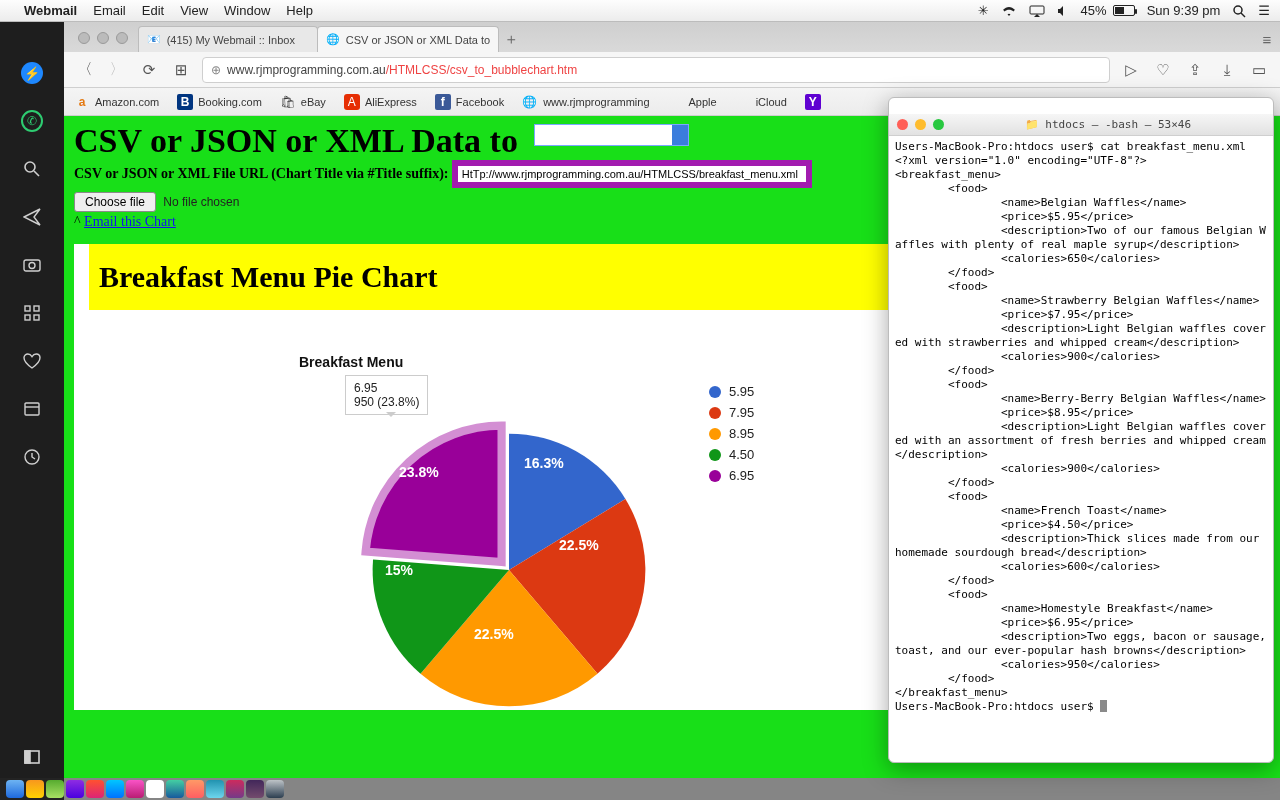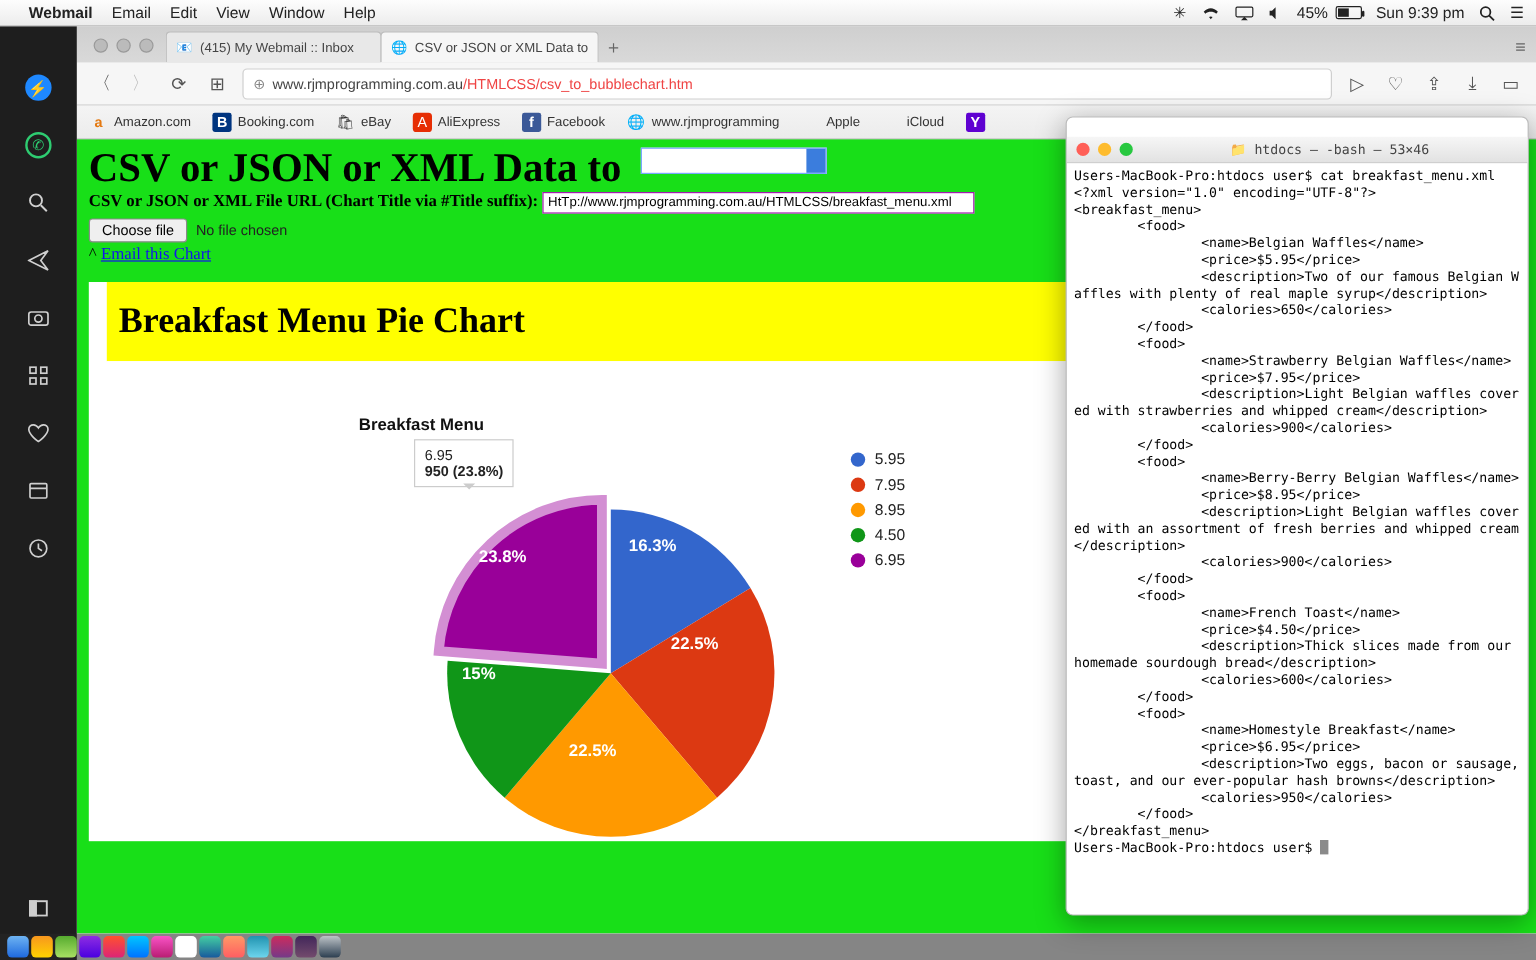--- a/index.html
+++ b/index.html
@@ -40,21 +40,21 @@
   .wapp{width:22px;height:22px;border-radius:50%;border:2px solid #2ecc71;color:#2ecc71;display:flex;align-items:center;justify-content:center;font-size:12px;}
 
   
   .viewport{position:absolute;left:64px;right:0;top:116px;bottom:22px;overflow:hidden;}
   .page{background:#18df18;min-height:100%;padding:6px 10px 10px 10px;font-family:"Times New Roman",serif;color:#000;}
   .page h1{font-size:34px;font-weight:700;margin:2px 0 8px 0;display:inline;}
   .chart-select{display:inline-block;width:155px;height:22px;background:#fff;border:1px solid #7aa7ff;vertical-align:6px;margin-left:8px;position:relative;}
   .chart-select::after{content:'';position:absolute;right:0;top:0;bottom:0;width:16px;background:#3b7ddd;}
   .page h3.sub{font-size:18px;font-weight:700;margin:18px 0 26px 0;}
   .lbl{font-size:14px;font-weight:700;}
-  .urlinput{background:#fff;border:1px solid #a21caf;font-size:11px;padding:2px 4px;width:360px;font-family:Arial;}
+  .urlinput{background:#fff;border:6px solid #a21caf;font-size:11px;padding:2px 4px;width:360px;font-family:Arial;}
   .filebtn{background:#efefef;border:1px solid #8a8a8a;border-radius:3px;padding:2px 10px;font-size:12px;font-family:Arial;}
   .nofile{font-size:12px;font-family:Arial;color:#222;margin-left:4px;}
   .elink{color:#1313ee;text-decoration:underline;font-size:14px;font-family:"Times New Roman";}
   .caret{color:#000;font-size:14px;text-decoration:none;}
 
   .chartwrap{background:#fff;margin-top:14px;padding:0 0 20px 15px;}
   .charttitle{background:#ffff00;padding:16px 10px;font-size:30px;font-weight:700;font-family:"Times New Roman",serif;}
   .chartbody{position:relative;height:380px;background:#fff;}
   .ctitle2{position:absolute;left:210px;top:44px;font-size:14px;font-weight:700;color:#111;font-family:Arial;}
   .legend{position:absolute;left:620px;top:74px;font-size:13px;font-family:Arial;color:#222;}
@@ -267,21 +267,21 @@
     </div>
 
     
     <div class="chartwrap">
       <div class="charttitle">Breakfast Menu Pie Chart</div>
       <div class="chartbody">
         <div class="ctitle2">Breakfast Menu</div>
 
         <div class="tooltip">
           <div>6.95</div>
-          <div style="font-weight:700">950 (23.8%)</div>
+          <div style="font-weight:400">950 (23.8%)</div>
         </div>
 
         <svg class="pie" viewBox="-110 -110 220 220">
             <path d="M 0 0 L 6.123233995736766e-15 -100 A 100 100 0 0 1 85.3745140787621 -52.069111244722166 Z" fill="#3366cc"></path>
             <path d="M 0 0 L 85.3745140787621 -52.069111244722166 A 100 100 0 0 1 64.89109241092869 76.08643851381342 Z" fill="#dc3912"></path>
             <path d="M 0 0 L 64.89109241092869 76.08643851381342 A 100 100 0 0 1 -64.89109241092872 76.08643851381342 Z" fill="#ff9900"></path>
             <path d="M 0 0 L -64.89109241092872 76.08643851381342 A 100 100 0 0 1 -99.7045256567043 -7.681638078664697 Z" fill="#109618"></path>
             <path d="M -5.435243859738703 -5.870104273790434 L -105.13976951644301 -13.551742352455133 A 100 100 0 0 1 -5.435243859738722 -105.87010427379043 Z" fill="#990099" stroke="#d38fd3" stroke-width="6"></path>
           </svg>
 

